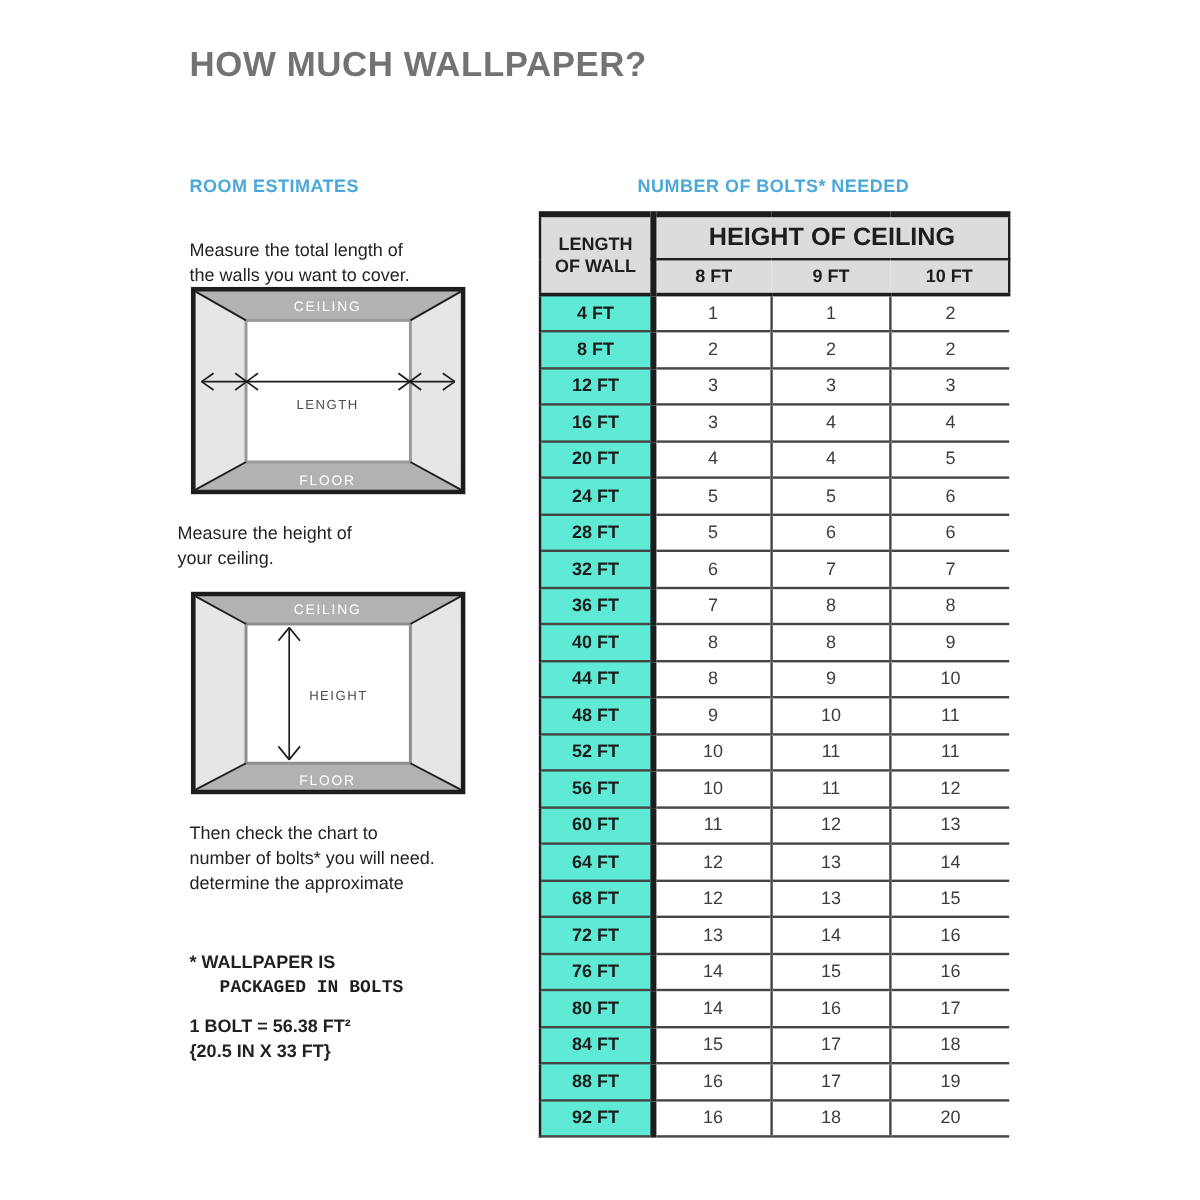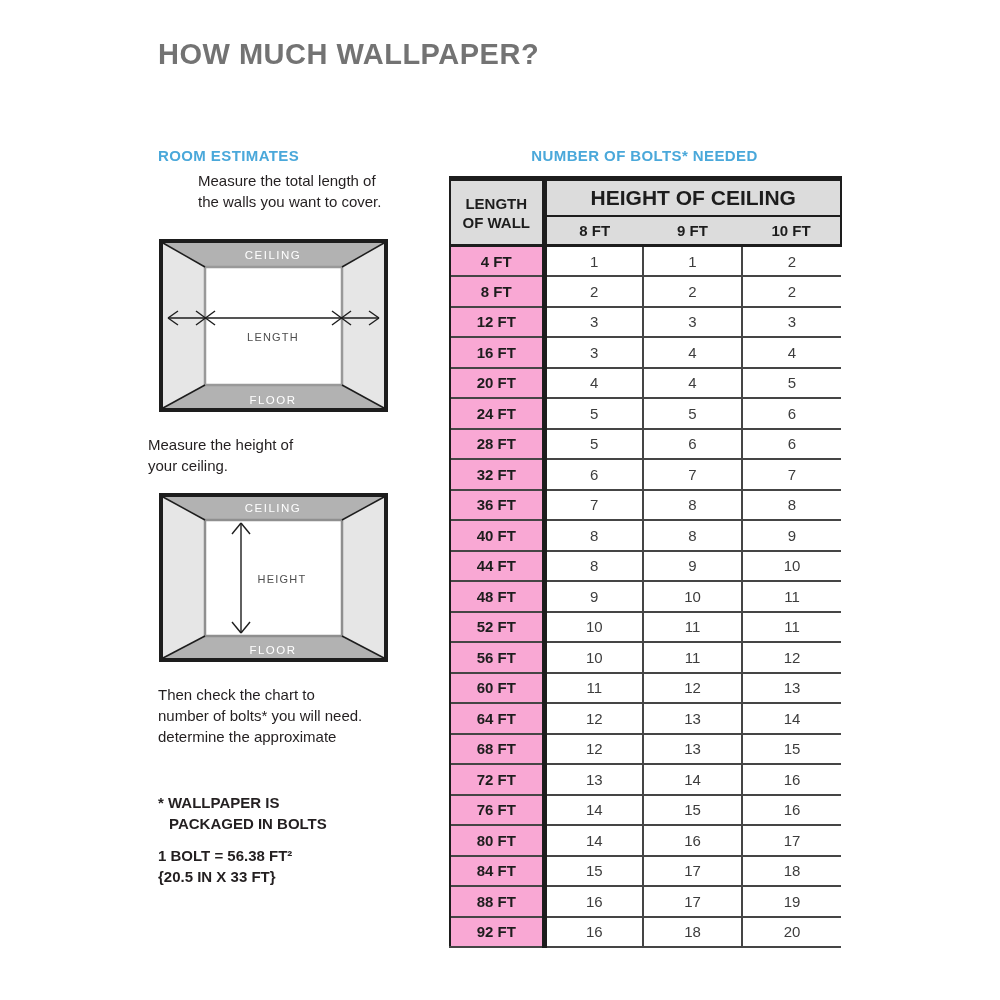--- a/index.html
+++ b/index.html
@@ -19,26 +19,26 @@
     color: #737373; letter-spacing: 0.5px;
   }
   .section-heading {
     font-size: 15px; font-weight: bold;
     color: #4aa8da; letter-spacing: 0.4px;
   }
   .h-room { left: 158px; top: 147px; }
   .h-bolts { left: 449px; top: 147px; width: 391px; text-align: center; }
 
   .para { font-size: 15px; line-height: 21px; color: #231f20; }
-  .p1 { left: 158px; top: 170px; margin-left: 40px; }
+  .p1 { left: 158px; top: 198px; }
   .p2 { left: 148px; top: 434px; }
   .p3 { left: 158px; top: 684px; }
 
   .footnote { left: 158px; top: 792px; font-size: 15px; font-weight: bold; line-height: 21px; }
-  .footnote .indent { margin-left: 11px; }
+  .footnote .indent { margin-left: 25px; font-family: Liberation Mono, monospace; }
   .bolt-info { left: 158px; top: 845px; font-size: 15px; font-weight: bold; line-height: 21px; }
 
   .diagram1 { left: 159px; top: 239px; width: 229px; height: 173px; }
   .diagram2 { left: 159px; top: 493px; width: 229px; height: 169px; }
   svg text { font-family: "Liberation Sans", "DejaVu Sans", sans-serif; }
   .room-label { font-size: 11.5px; fill: #ffffff; letter-spacing: 1.5px; }
   .dim-label  { font-size: 11px;  fill: #4d4d4d; letter-spacing: 1.2px; }
 
   table.bolts {
     position: absolute; left: 449px; top: 176px;
@@ -56,21 +56,21 @@
     border-right: 5px solid #1d1d1d;
     border-bottom: 3px solid #1d1d1d;
     font-size: 15px; line-height: 19px;
   }
   th.ceiling-head { height: 37px; border-bottom: 2px solid #1d1d1d; border-right: 2px solid #1d1d1d; font-size: 21px; }
   th.sub-head { height: 30px; border-bottom: 3px solid #1d1d1d; }
   th.sub-head.last { border-right: 2px solid #1d1d1d; }
 
   table.bolts tbody td { height: 30.5px; text-align: center; vertical-align: middle; border-top: 2px solid #454545; }
   td.wall-cell {
-    background: #f9a8d4; font-weight: bold; color: #1d1d1d;
+    background: #5eead4; font-weight: bold; color: #1d1d1d;
     border-left: 2px solid #1d1d1d;
     border-right: 5px solid #1d1d1d;
   }
   td.val { color: #3d3d3d; background: #ffffff; }
   td.val + td.val { border-left: 2px solid #454545; }
   table.bolts tbody tr:last-child td { border-bottom: 2px solid #454545; }
 </style>
 </head>
 <body>
 

